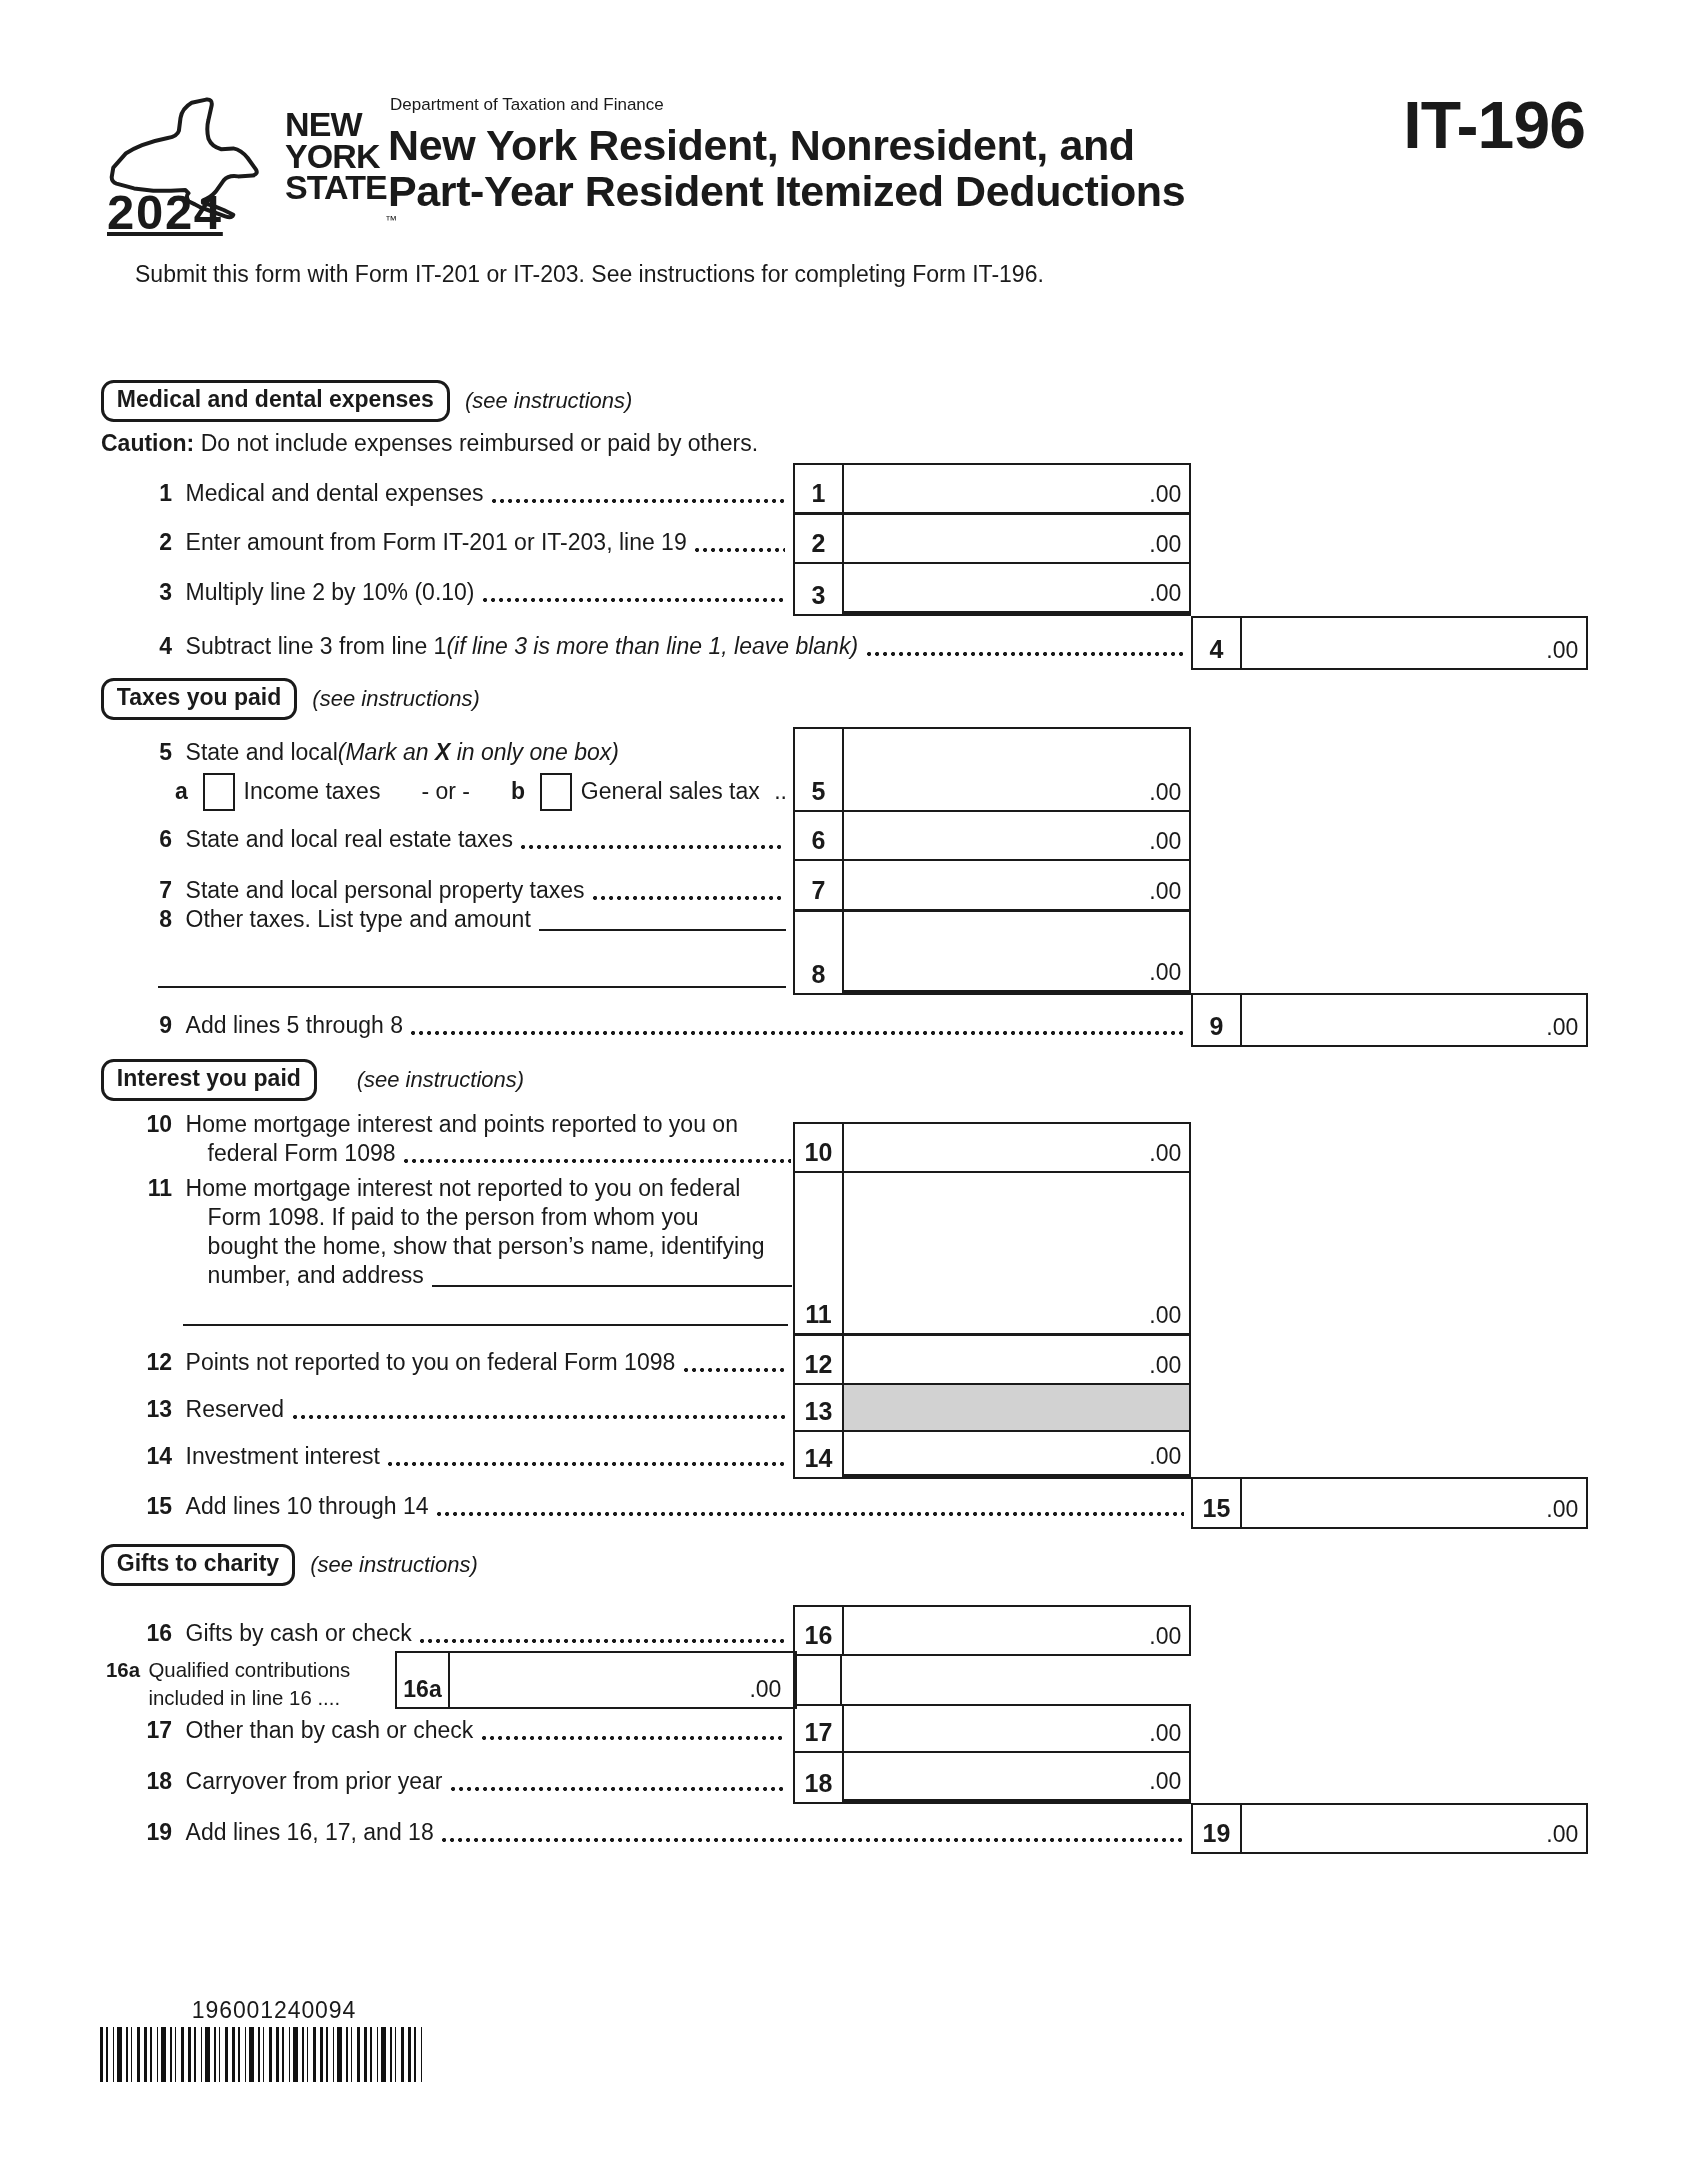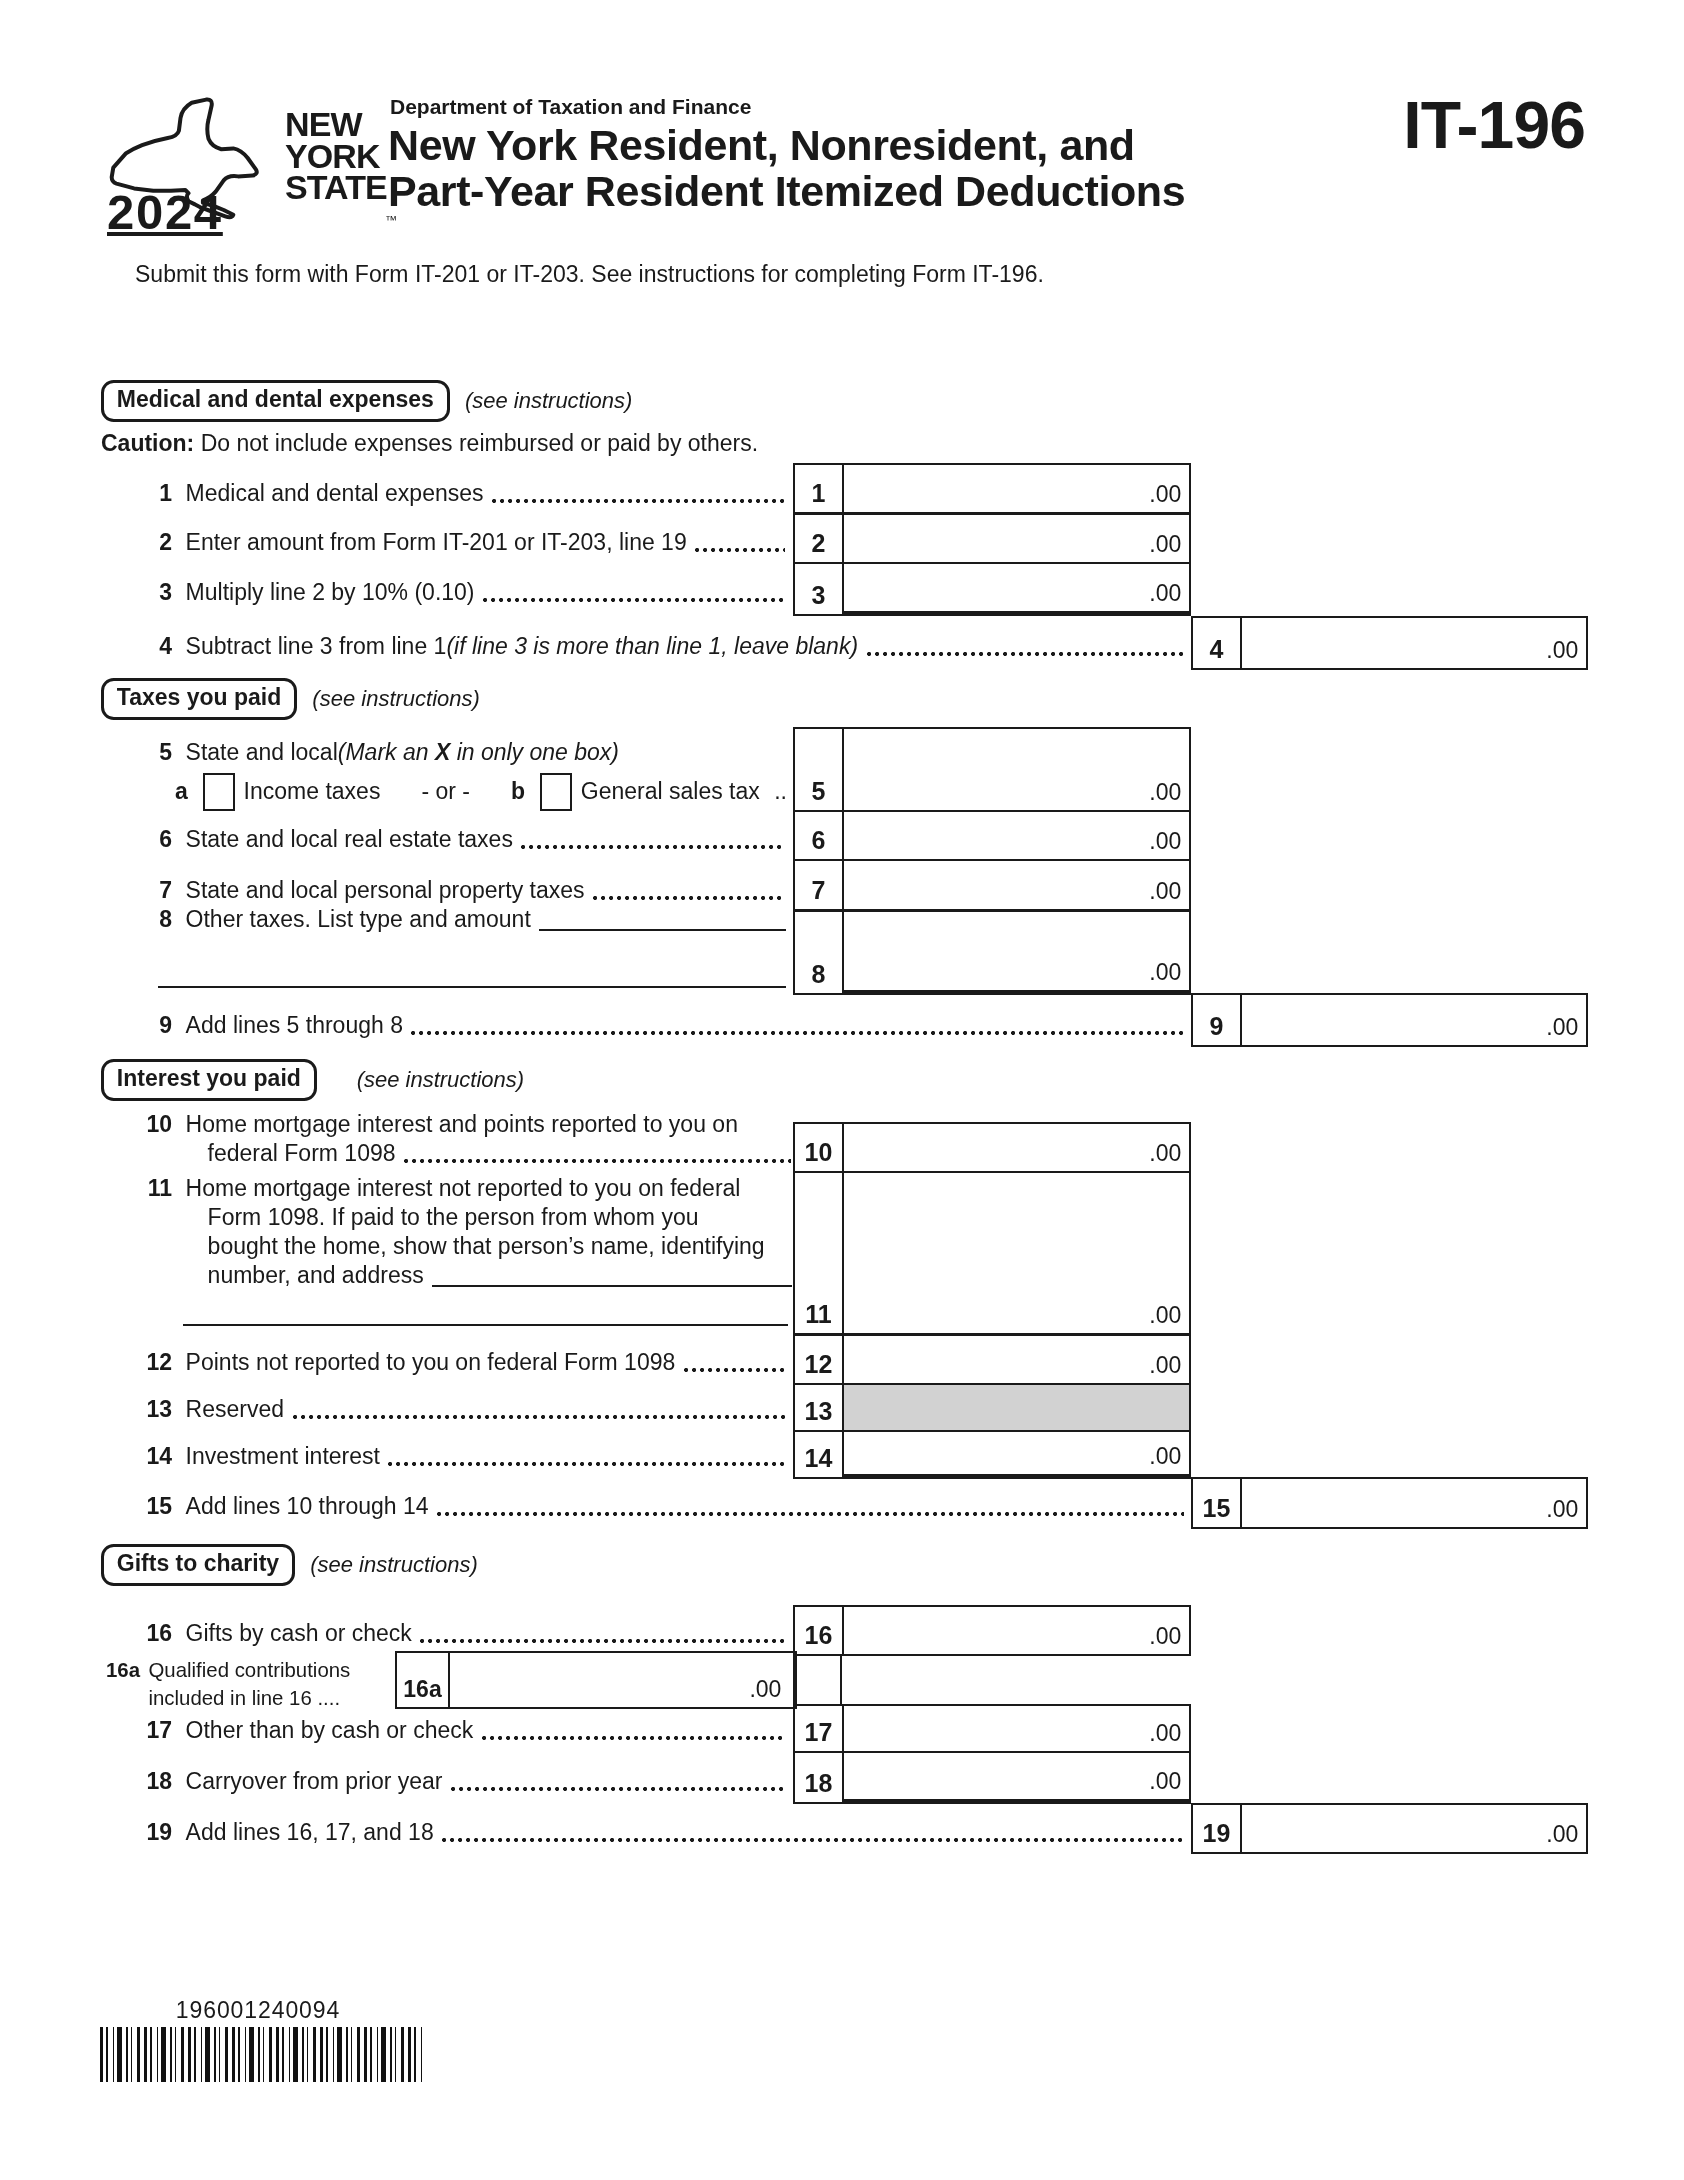--- a/index.html
+++ b/index.html
@@ -4,21 +4,21 @@
 <style>
   * { box-sizing: border-box; }
   html,body { margin:0; padding:0; background:#ffffff; }
   .page {
     position:relative; width:1685px; height:2181px; background:#ffffff;
     font-family:"Liberation Sans", sans-serif; color:#1a1a1a; overflow:hidden;
   }
   .abs { position:absolute; }
 
   
-  .dept { font-size:21px;font-weight:bold; }
+  .dept { font-size:17px; }
   .title { font-size:43px; font-weight:bold; letter-spacing:-0.4px; white-space:nowrap; }
   .formnum { font-size:66px; font-weight:bold; text-align:right; letter-spacing:-0.9px; }
   .logo-word div { font-size:34px; font-weight:bold; line-height:31.5px; letter-spacing:-0.9px; }
   .logo-year { font-size:49px; font-weight:bold; letter-spacing:1.7px; }
   .logo-tm { font-size:12px; }
   .submit { font-size:23px;margin-left:34px; }
 
   
   .tp-table { border:2.6px solid #1a1a1a; display:grid; grid-template-columns:1fr 394px; grid-template-rows:26.4px 1fr; }
   .tp-cell { padding:1.7px 7.7px; font-size:20px; }
@@ -330,17 +330,17 @@
   </div>
   <div class="box thick" style="left:793px; top:1751px; width:398px; height:53px;">
     <div class="ncell">18</div>
     <div class="acell">.00</div>
   </div>
   <div class="box" style="left:1191px; top:1803px; width:397px; height:51px;">
     <div class="ncell">19</div>
     <div class="acell">.00</div>
   </div>
 
-  <div class="abs bcnum" style="left:96px; top:1997px; width:324px;">196001240094</div>
+  <div class="abs bcnum" style="left:112px; top:1997px; width:324px;">196001240094</div>
   <div class="abs bars" style="left:100px; top:2027px; width:324px; height:55px;"></div>
 
 </div>
 
 
 </body></html>

